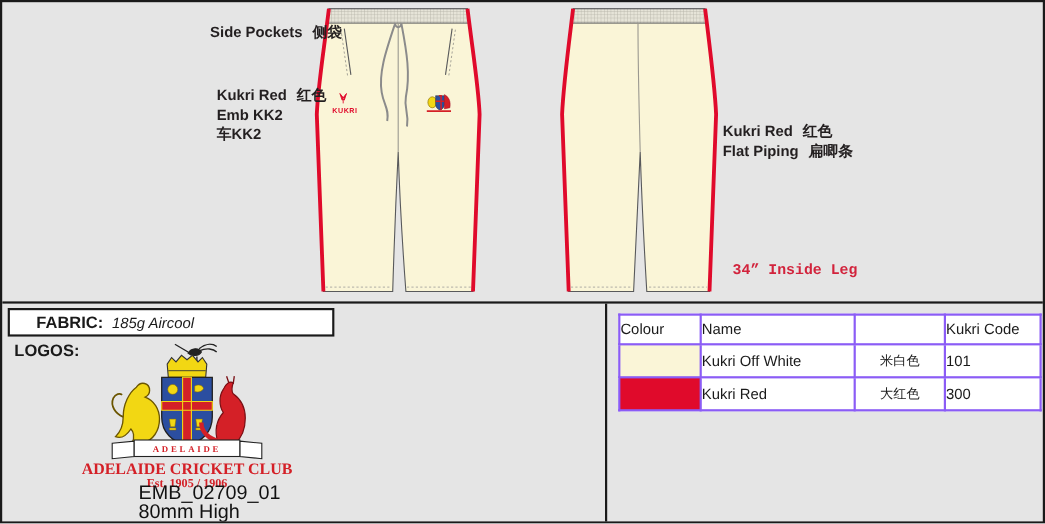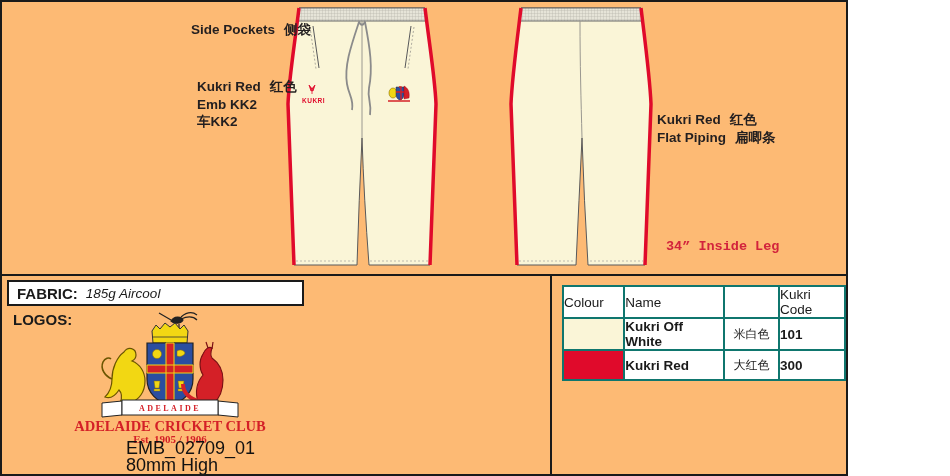--- a/index.html
+++ b/index.html
@@ -1,45 +1,45 @@
 <!DOCTYPE html>
 <html><head>
 <meta charset="utf-8">
 <style>
   html,body{margin:0;padding:0;background:#fff;}
   .canvas{
-    position:relative;width:848px;height:476px;box-sizing:border-box;
-    border:2px solid #1a1a1a;background:#fdba74;overflow:hidden;
+    position:relative;width:950px;height:476px;box-sizing:border-box;
+    border:2px solid #1a1a1a;background:#e5e5e5;overflow:hidden;
     font-family:"Liberation Sans",sans-serif;color:#1a1a1a;
   }
   .abs{position:absolute;}
   .ann{font-size:13.5px;font-weight:bold;line-height:17.5px;color:#231f20;white-space:nowrap;}
   .ann .zh{margin-left:9px;font-weight:bold;}
   .ann-red{color:#d2233c;font-family:Liberation Mono, monospace;}
   .h-divider{left:0;top:272px;width:950px;height:2px;background:#1a1a1a;}
   .v-divider{left:548px;top:274px;width:2px;height:200px;background:#1a1a1a;}
   .fabric-box{
     left:5px;top:278px;width:297px;height:26px;box-sizing:border-box;
-    border:2px solid #1a1a1a;display:flex;align-items:center;padding-left:8px;background:#fff;
+    border:2px solid #1a1a1a;display:flex;align-items:center;padding-left:24px;background:#fff;
   }
   .fabric-box .lbl{font-size:15px;font-weight:bold;}
   .fabric-box .val{font-size:13.5px;margin-left:8px;font-style:italic;}
   .logos-lbl{left:11px;top:309px;font-size:15px;font-weight:bold;}
   .emb-lines{left:124px;top:438px;font-size:18px;line-height:17px;color:#111;}
   table.colour{
     position:absolute;left:560px;top:283px;border-collapse:collapse;table-layout:fixed;
     font-size:13.5px;background:#fff;
   }
-  table.colour td{border:2px solid #0f766e;padding:0;height:27px;box-sizing:border-box;margin-top:40px;}
+  table.colour td{border:2px solid #8b5cf6;padding:0;height:27px;box-sizing:border-box;margin-top:40px;}
   table.colour tr.data td{height:30px;}
   td.c-col{width:74px;padding-left:8px;}
-  td.c-name{width:140px;padding-left:10px;font-weight:bold;}
+  td.c-name{width:140px;padding-left:10px;font-weight:normal;}
   td.c-zh{width:82px;text-align:center;font-size:12px;}
   td.c-code{width:87px;text-align:left;}
-  tr.data td.c-code{font-weight:bold;border-radius:11px;}
+  tr.data td.c-code{font-weight:normal;border-radius:11px;}
   td.swatch{width:74px;}
 </style>
 </head>
 <body>
 
 <div class="canvas">
 
   <svg class="abs" style="left:278px;top:2px;" width="164" height="268" viewBox="0 0 164 268">
     <defs>
       <pattern id="wb" width="3" height="3" patternUnits="userSpaceOnUse">

